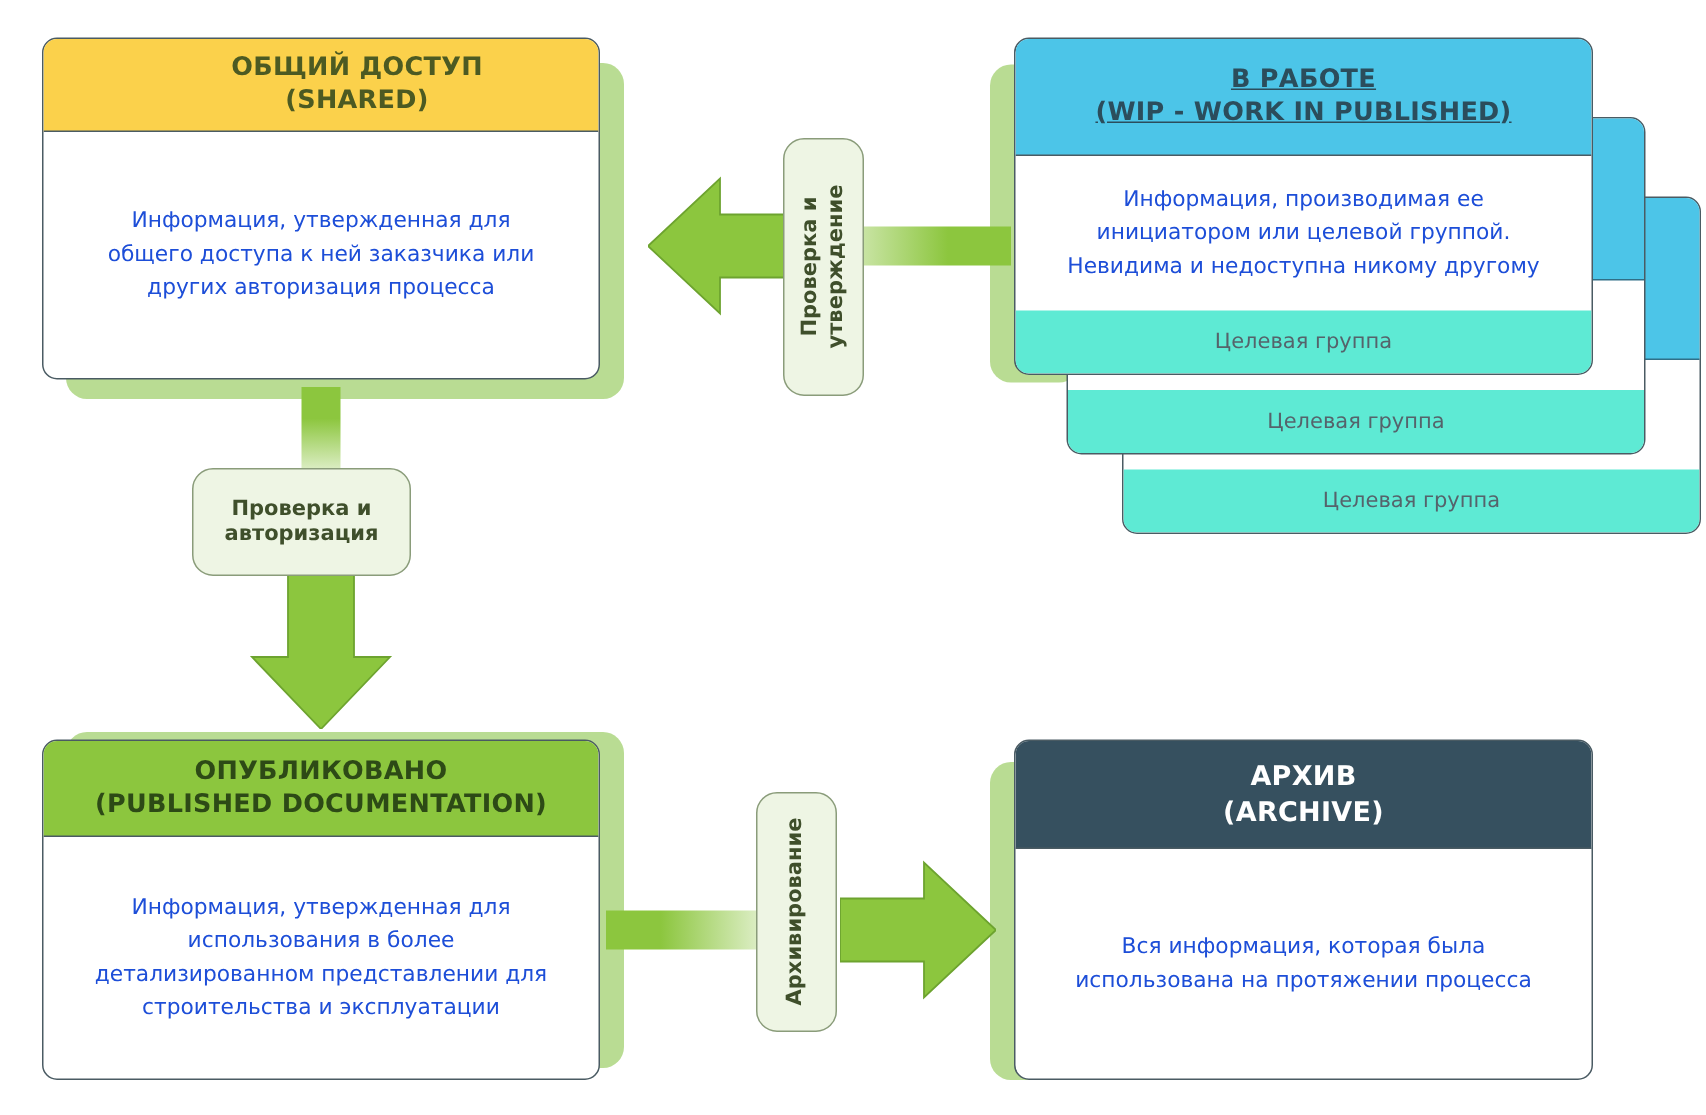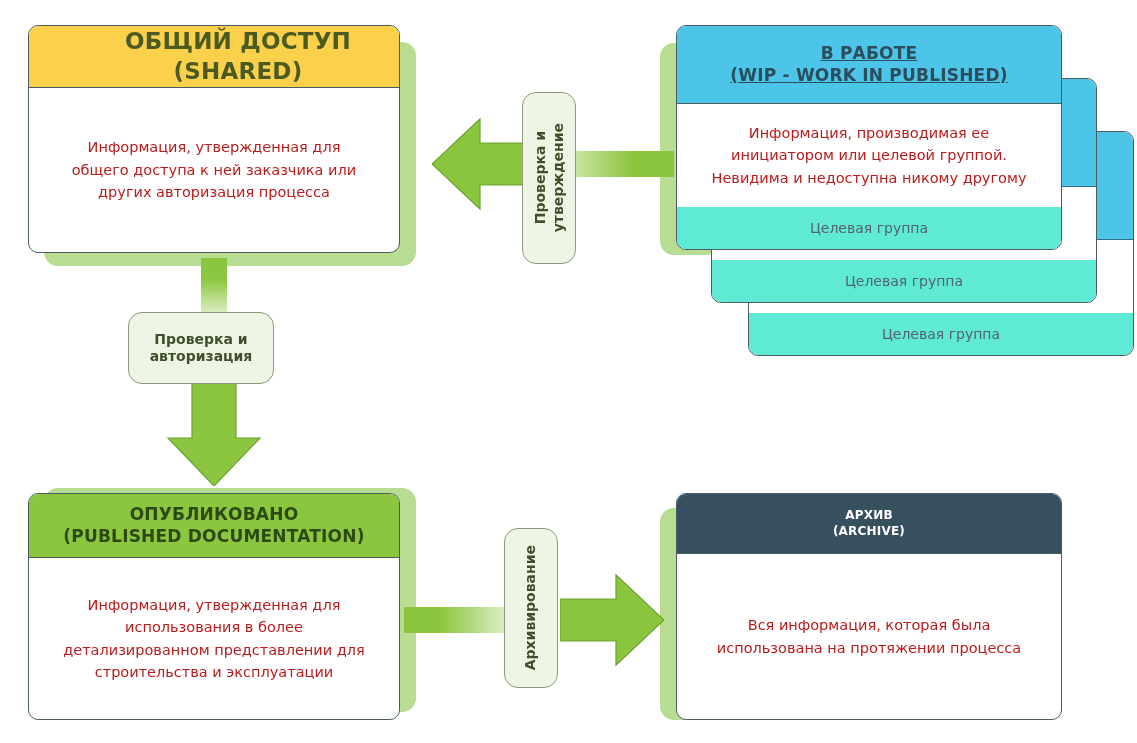--- a/index.html
+++ b/index.html
@@ -30,21 +30,21 @@
     letter-spacing:.2px;
     line-height:1.28;
     text-align:center;
     border-bottom:1.6px solid #4a5b63;
   }
   .card-head .l1,.card-head .l2{display:block;white-space:nowrap;}
   .card-text{
     flex:1;
     display:flex;align-items:center;justify-content:center;
     text-align:center;
-    color:#b91c1c;
+    color:#1d4ed8;
     font-size:14.5px;
     line-height:1.55;
     padding:10px 16px;
   }
   .card-text span{display:block;}
   .head-shared{background:#fbd14b;color:#4c5a22;}
   .head-wip{background:#4cc5e8;color:#2b4d5c;}
   .head-published{background:#8cc63e;color:#2d4a16;}
   .head-archive{background:#36505f;color:#ffffff;}
 
@@ -104,21 +104,21 @@
   }
   .pill.horizontal span{display:block;white-space:pre-line;}
 </style>
 </head>
 <body>
 
 <div id="stage">
 
   <div class="card-shadow" style="left:44px;top:42px;width:372px;height:224px;"></div>
   <div class="card-body" style="left:28px;top:25px;width:372px;height:228px;">
-    <div class="card-head head-shared" style="height:62px;font-size:23px;padding-left:48px;">
+    <div class="card-head head-shared" style="height:62px;font-size:17px;padding-left:48px;">
       <span class="l1">ОБЩИЙ ДОСТУП</span>
       <span class="l2">(SHARED)</span>
     </div>
     <div class="card-text">
       <div>
         <span>Информация, утвержденная для</span>
         <span>общего доступа к ней заказчика или</span>
         <span>других авторизация процесса</span>
       </div>
     </div>
@@ -168,21 +168,21 @@
         <span>Информация, утвержденная для</span>
         <span>использования в более</span>
         <span>детализированном представлении для</span>
         <span>строительства и эксплуатации</span>
       </div>
     </div>
   </div>
 
   <div class="card-shadow" style="left:660px;top:508px;width:60px;height:212px;z-index:0;"></div>
   <div class="card-body" style="left:676px;top:493px;width:386px;height:227px;z-index:3;">
-    <div class="card-head head-archive" style="height:60px;font-size:12px;">
+    <div class="card-head head-archive" style="height:72px;font-size:18px;">
       <span class="l1">АРХИВ</span>
       <span class="l2">(ARCHIVE)</span>
     </div>
     <div class="card-text">
       <div>
         <span>Вся информация, которая была</span>
         <span>использована на протяжении процесса</span>
       </div>
     </div>
   </div>

